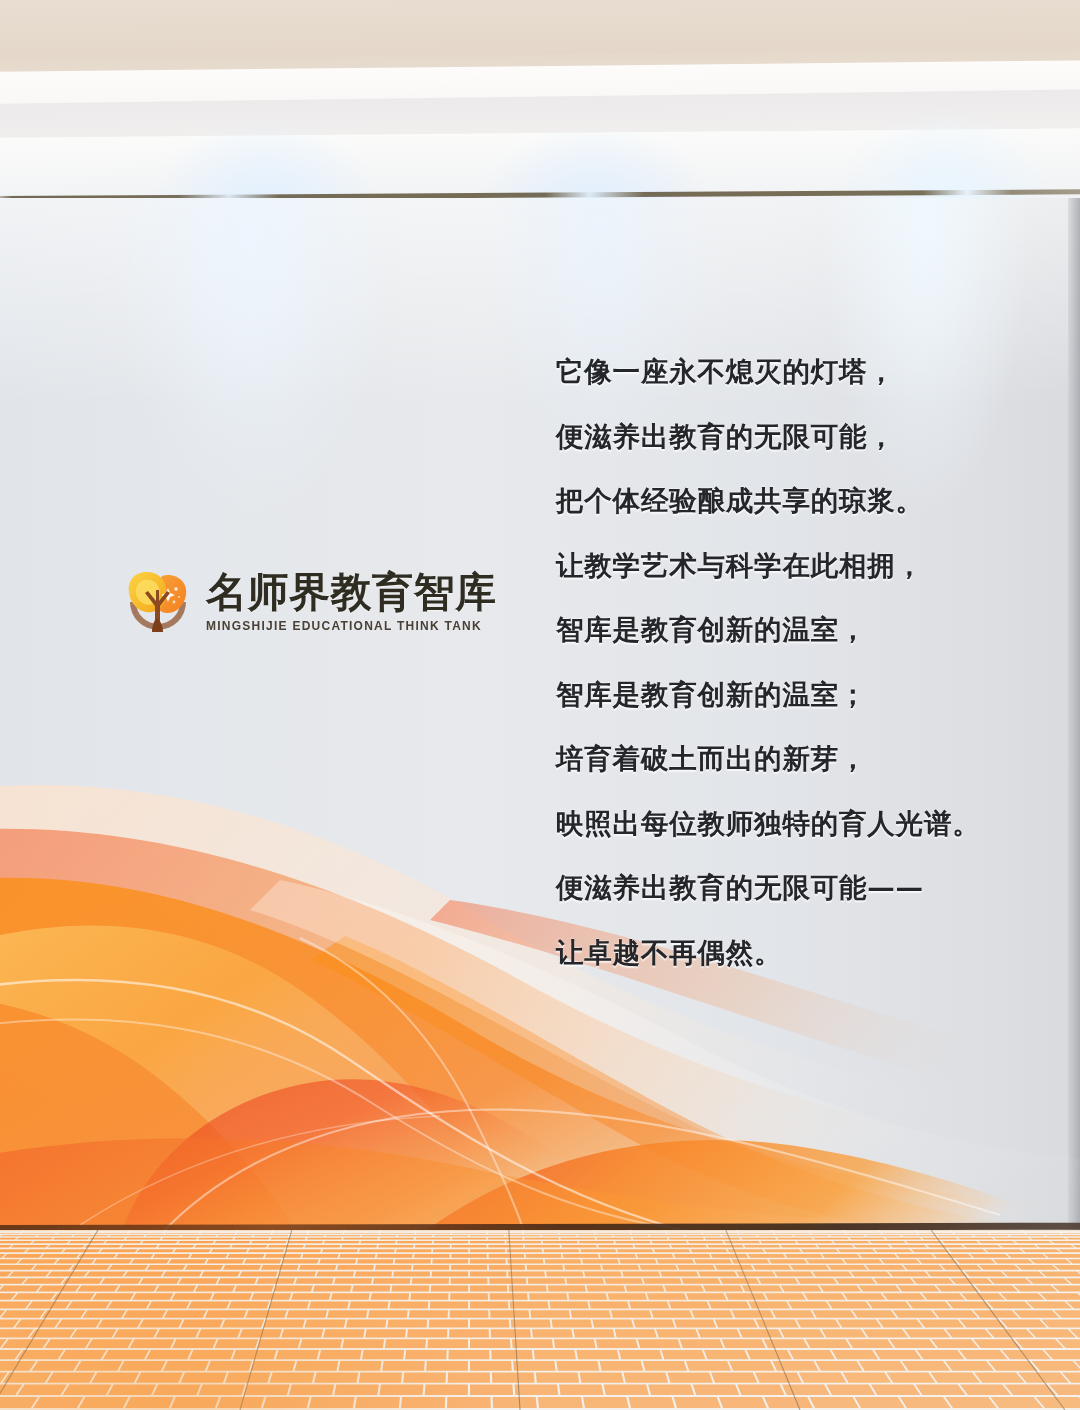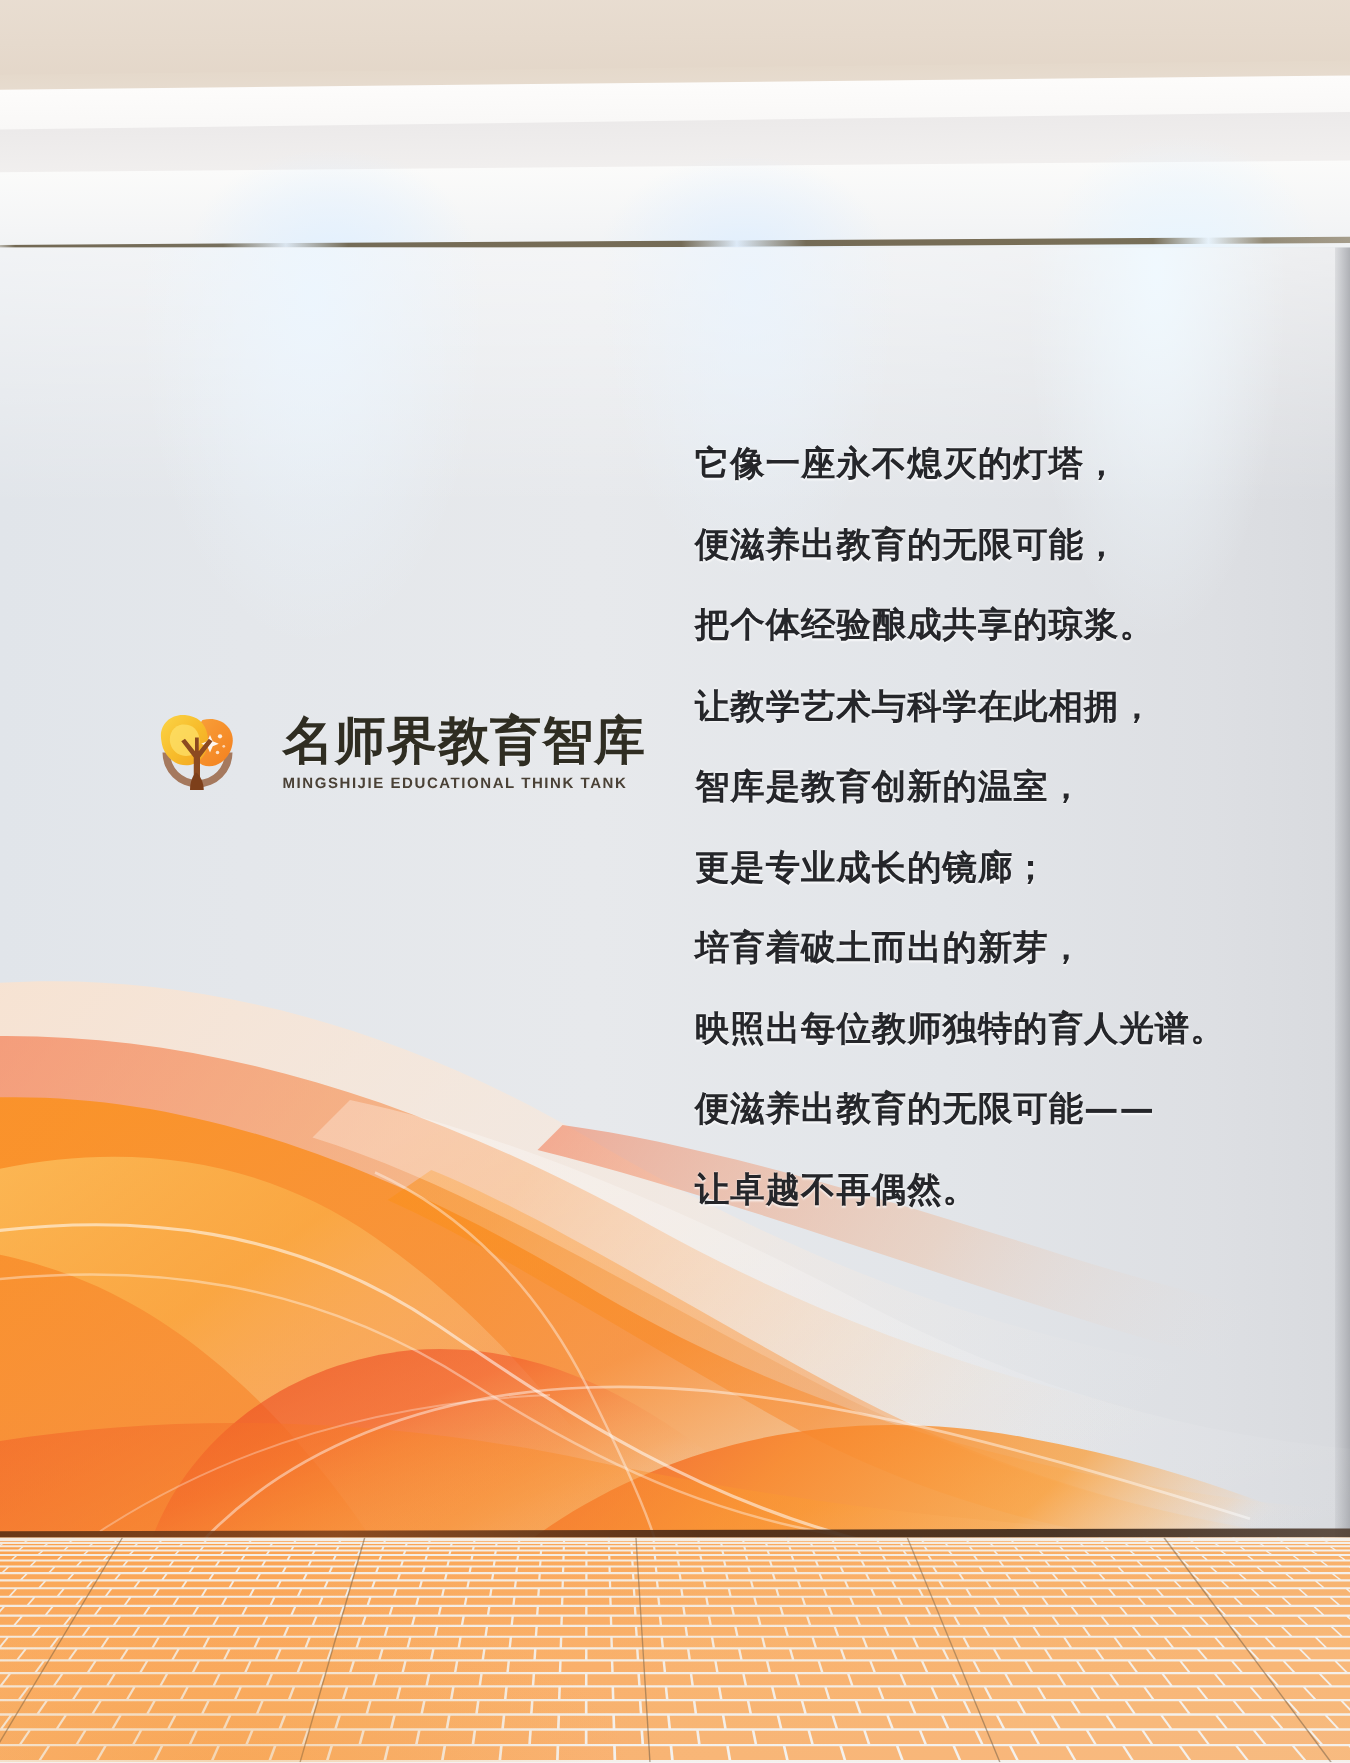--- a/index.html
+++ b/index.html
@@ -137,21 +137,20 @@
   }
   .art svg { display: block; }
 
   
   .logo {
     position: absolute;
     left: 118px; top: 556px;
     width: 360px; height: 92px;
     display: flex;
     align-items: center;
-    gap: 20px;
   }
   .logo-mark {
     width: 80px; height: 80px;
     flex: 0 0 80px;
   }
   .logo-text {
     margin-left: 8px;
     display: flex;
     flex-direction: column;
     justify-content: center;
@@ -372,21 +371,21 @@
       <span class="logo-en">MINGSHIJIE EDUCATIONAL THINK TANK</span>
     </span>
   </div>
 
   <div class="poem">
     <div class="poem-line">它像一座永不熄灭的灯塔，</div>
     <div class="poem-line">便滋养出教育的无限可能，</div>
     <div class="poem-line">把个体经验酿成共享的琼浆。</div>
     <div class="poem-line">让教学艺术与科学在此相拥，</div>
     <div class="poem-line">智库是教育创新的温室，</div>
-    <div class="poem-line">更是专业成长的镜廊；</div>
+    <div class="poem-line">智库是教育创新的温室；</div>
     <div class="poem-line">培育着破土而出的新芽，</div>
     <div class="poem-line">映照出每位教师独特的育人光谱。</div>
     <div class="poem-line">便滋养出教育的无限可能——</div>
     <div class="poem-line">让卓越不再偶然。</div>
   </div>
 
   <div class="baseboard"></div>
 
   <div class="floor">
     <svg width="1080" height="180" viewBox="0 0 1080 180" xmlns="http://www.w3.org/2000/svg">

